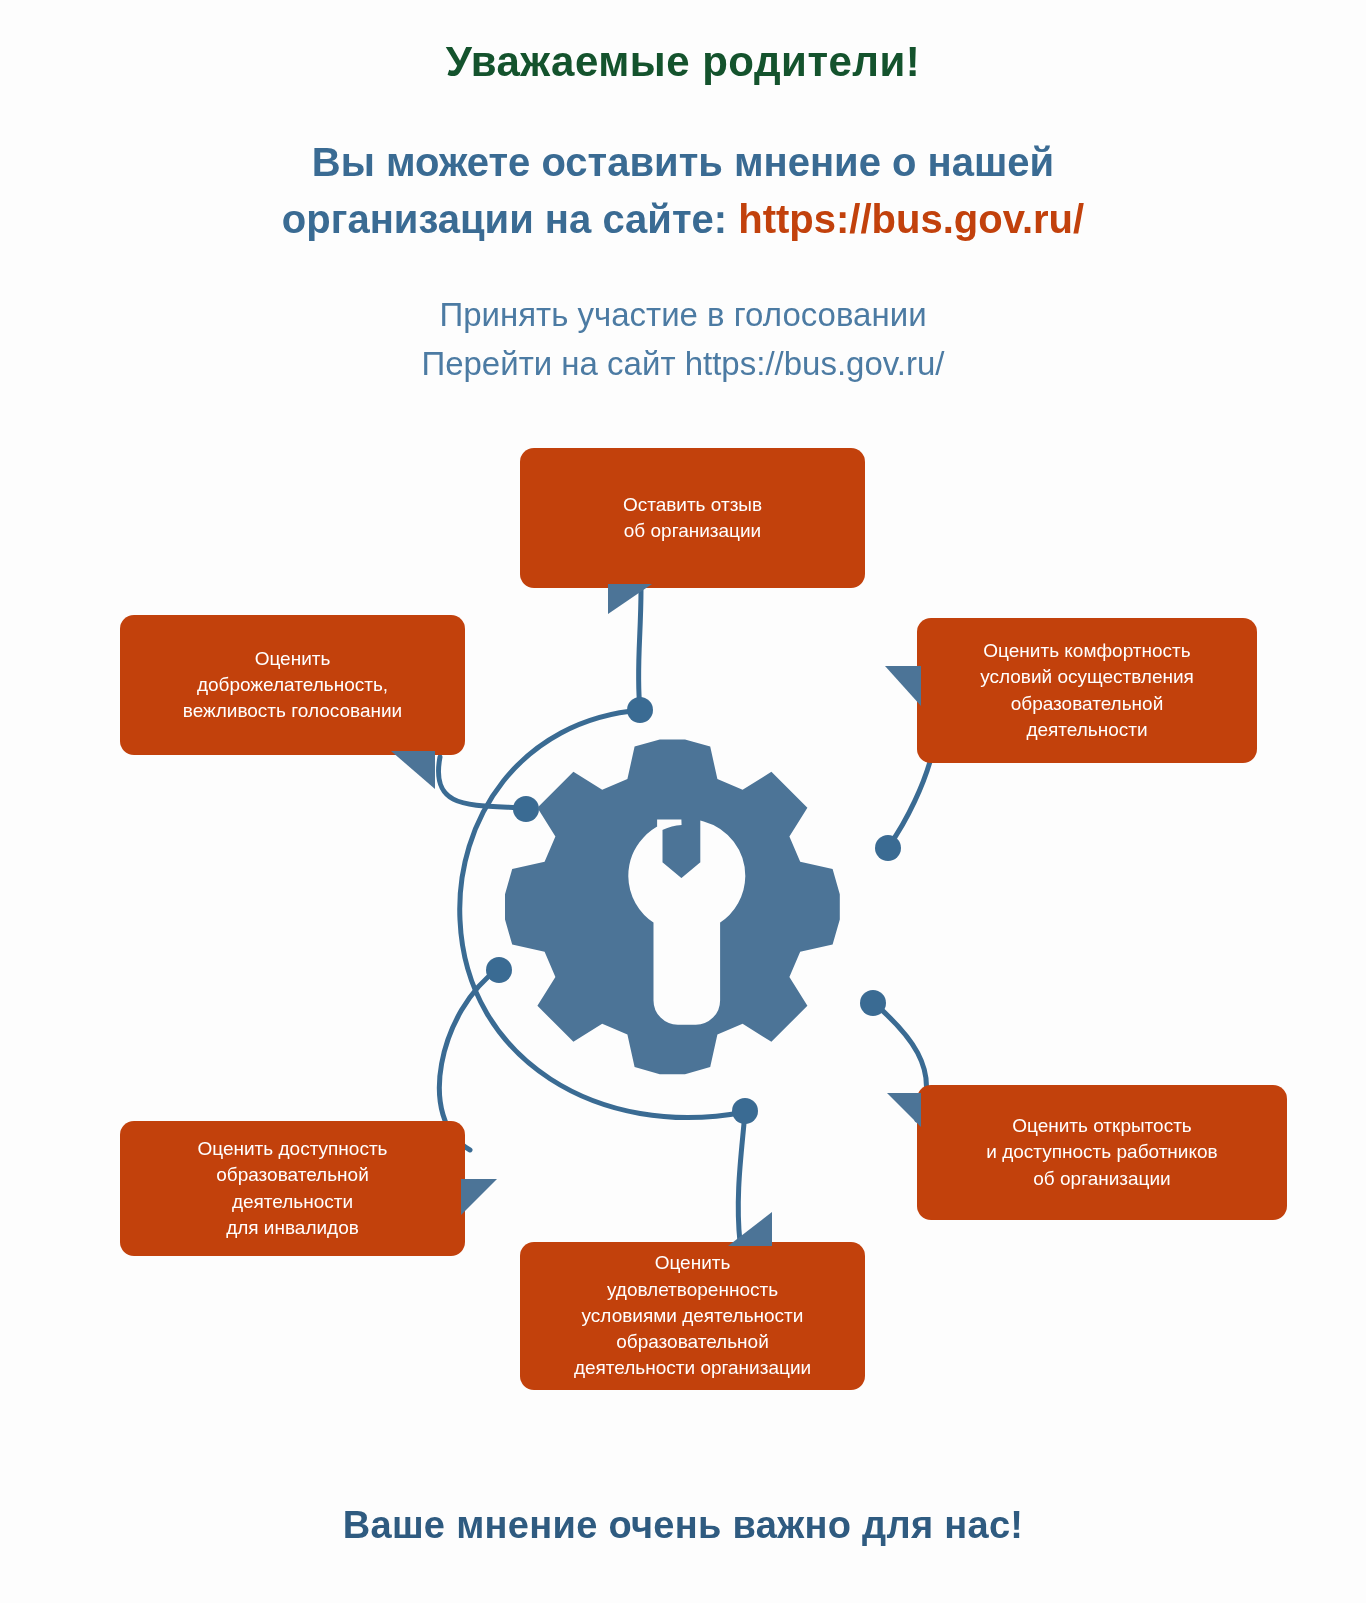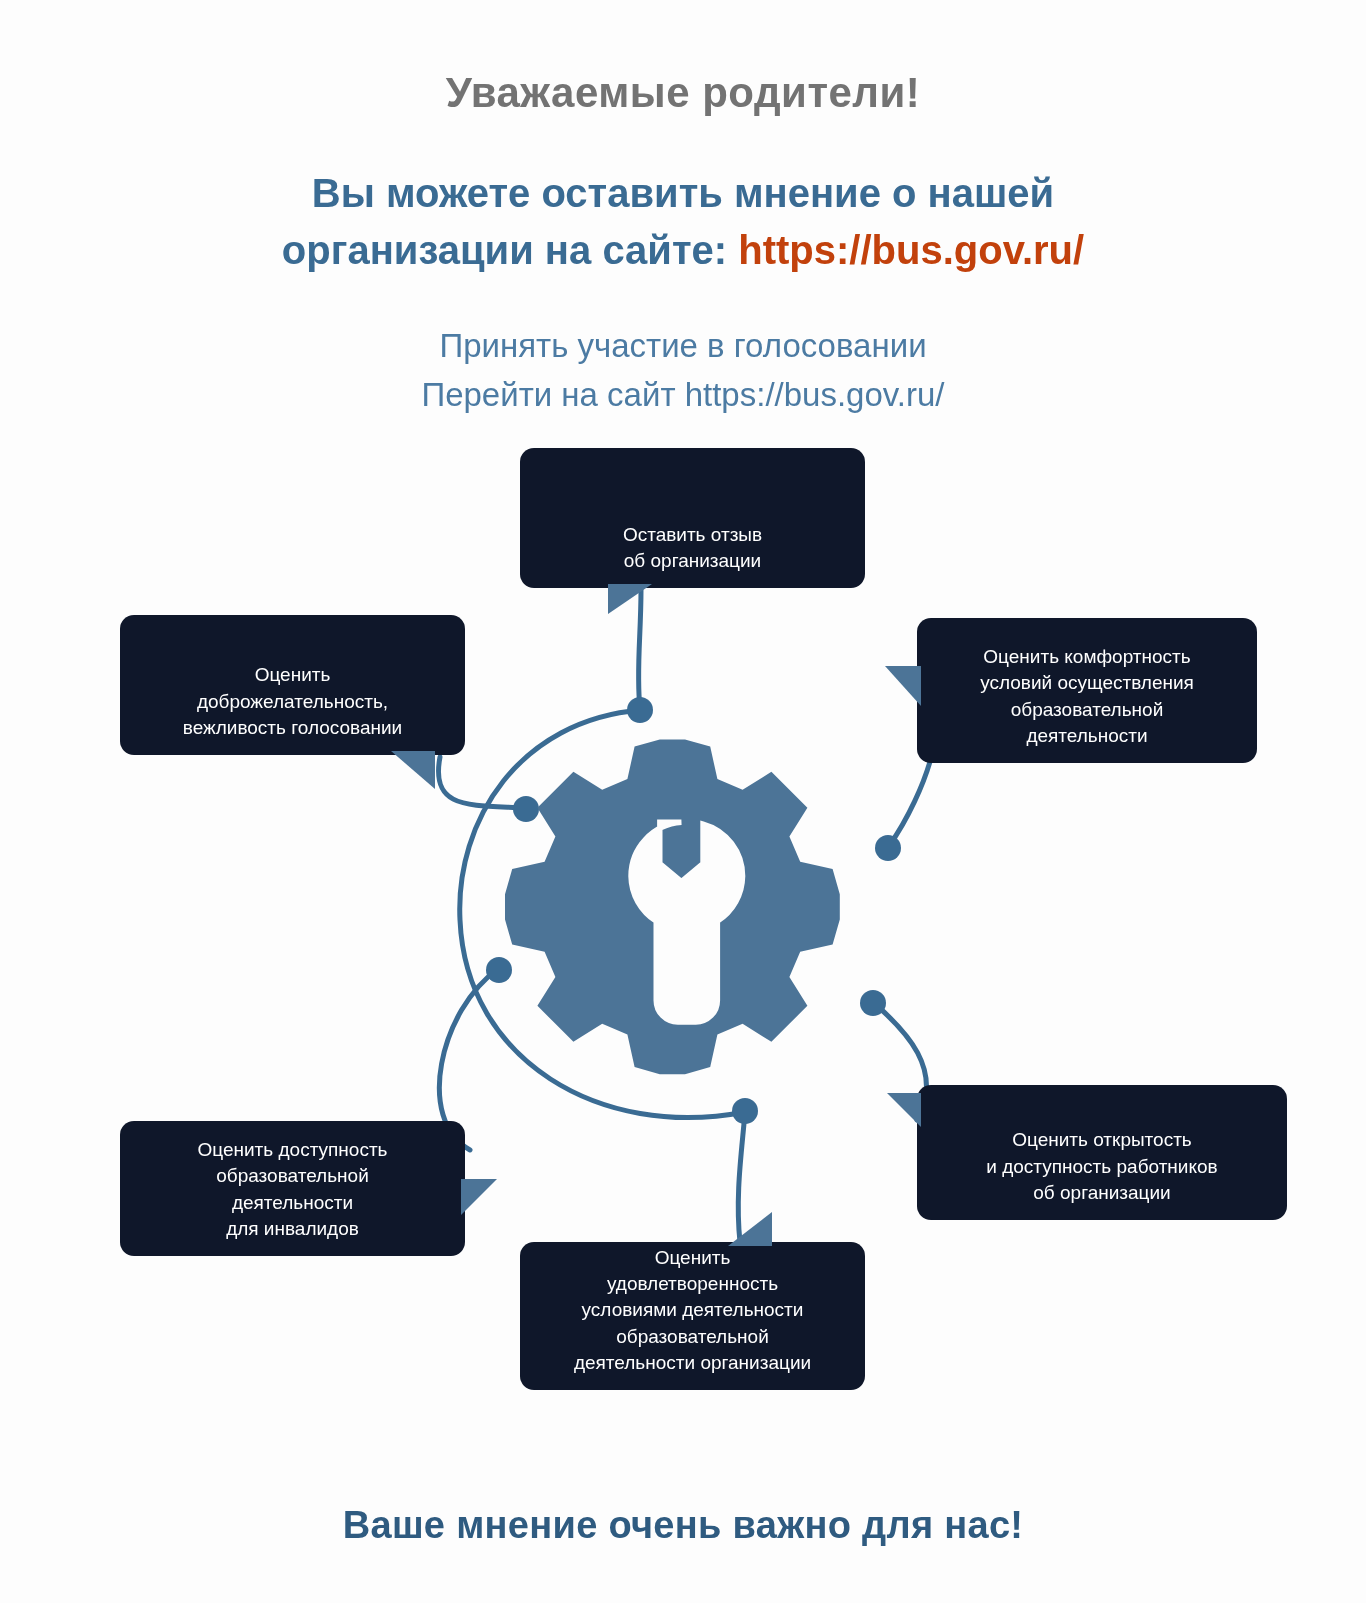--- a/index.html
+++ b/index.html
@@ -18,24 +18,24 @@
 
   
   .header {
     position: absolute;
     top: 0;
     left: 0;
     width: 1366px;
     text-align: center;
   }
   .title-main {
-    margin-top: 69px;
+    margin-top: 38px;
     font-size: 42px;
     font-weight: bold;
-    color: #737373;
+    color: #14532d;
     letter-spacing: 0.5px;
   }
   .subtitle {
     margin-top: 48px;
     font-size: 40px;
     font-weight: bold;
     color: #3a6b93;
     line-height: 1.42;
     padding: 0 90px;
   }
@@ -68,28 +68,28 @@
     position: absolute;
     left: 505px;
     top: 305px;
     width: 360px;
     height: 360px;
   }
 
   
   .bubble {
     position: absolute;
-    background: #0f172a;
+    background: #c2410c;
     color: #ffffff;
     border-radius: 14px;
     font-size: 19px;
     line-height: 1.38;
     text-align: center;
     display: flex;
-    align-items: flex-end;
+    align-items: center;
     justify-content: center;
     padding: 14px 18px;
     box-sizing: border-box;
   }
   .bubble .tail {
     position: absolute;
     width: 0;
     height: 0;
   }
 

